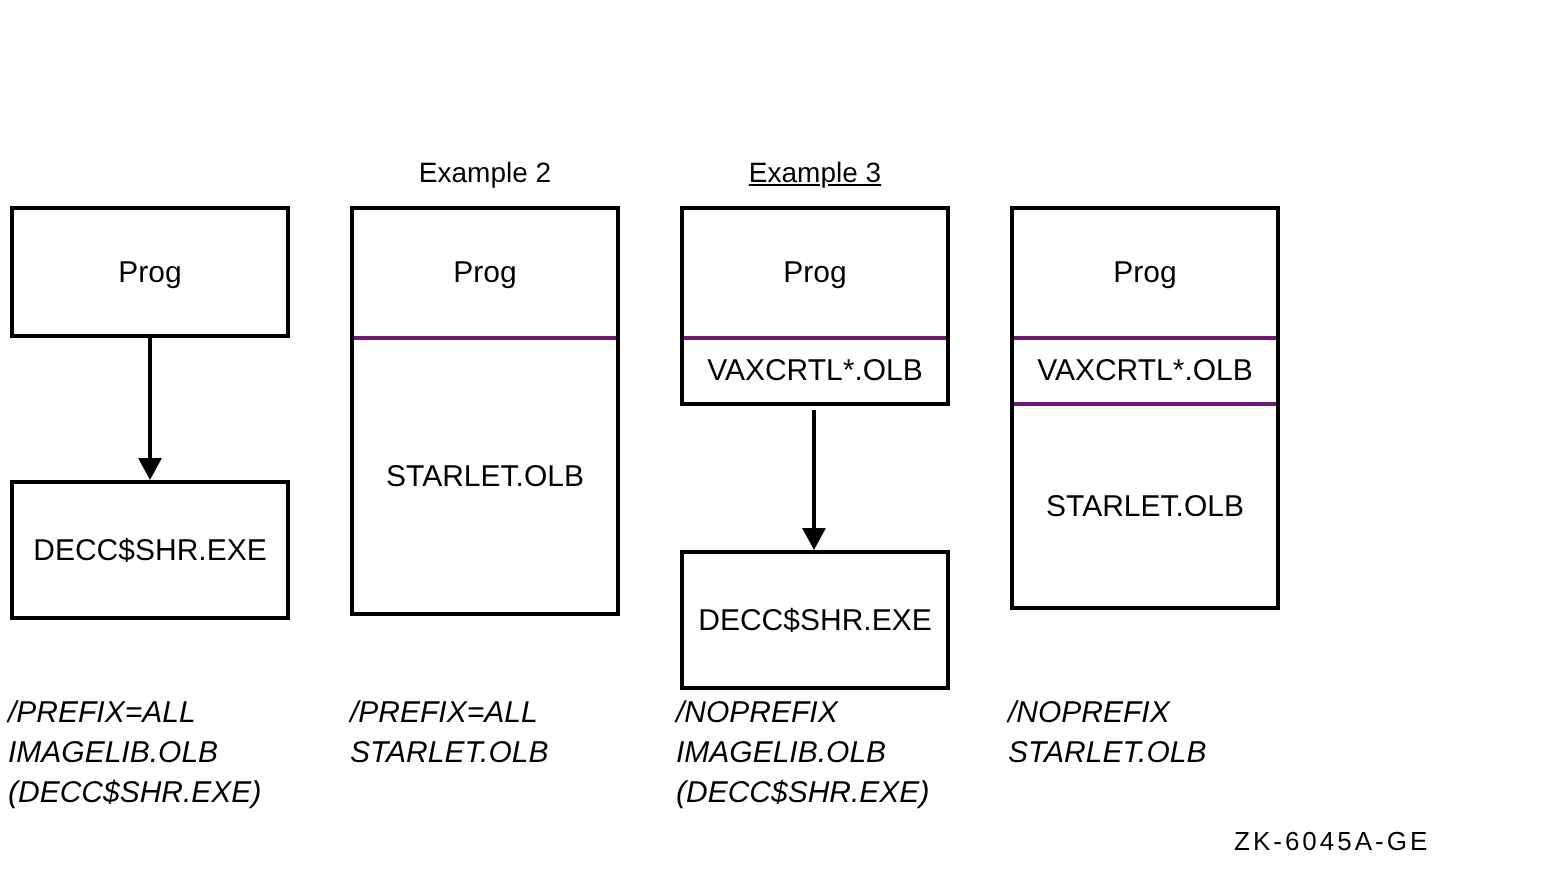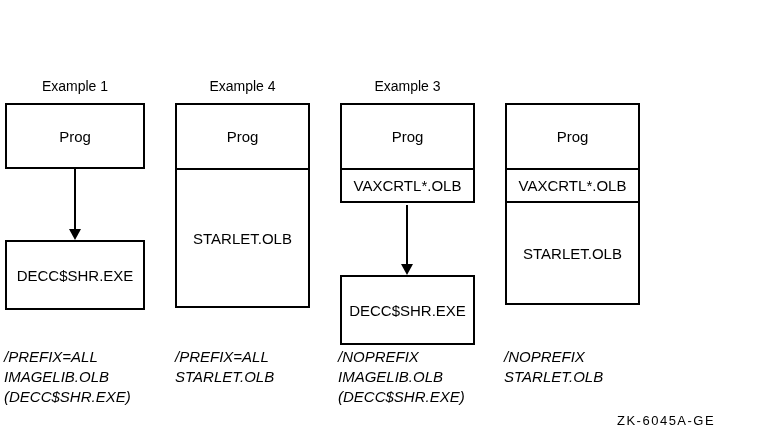--- a/index.html
+++ b/index.html
@@ -34,21 +34,21 @@
     border: 2px solid #000;
     background: #fff;
   }
   .section {
     display: flex;
     align-items: center;
     justify-content: center;
     font-size: 15px;
     text-align: center;
   }
-  .section + .section { border-top: 2px solid #000000; }
+  .section + .section { border-top: 2px solid #701a75; }
   .vline {
     position: absolute;
     width: 2px;
     background: #000;
   }
   .arrowhead {
     position: absolute;
     width: 0;
     height: 0;
     border-left: 6px solid transparent;
@@ -70,23 +70,22 @@
     letter-spacing: 1.5px;
     white-space: nowrap;
     text-align: center;
   }
 </style>
 </head>
 <body>
 
 <div class="canvas">
 
-  <div class="ex-label" style="left:5px; width:140px;">Example 1</div>
-  <div class="ex-label" style="left:175px; width:135px;">Example 4</div>
-  <div class="ex-label" style="left:340px; width:135px;">Example 3</div>
+  <div class="ex-label" style="left:175px; width:135px;">Example 2</div>
+  <div class="ex-label" style="left:340px; width:135px;text-decoration:underline;">Example 3</div>
 
   <div class="box" style="left:5px; top:103px; width:140px; height:66px;">
     <span>Prog</span>
   </div>
   <div class="vline" style="left:74px; top:169px; height:61px;"></div>
   <div class="arrowhead" style="left:69px; top:229px;"></div>
   <div class="box" style="left:5px; top:240px; width:140px; height:70px;">
     <span>DECC$SHR.EXE</span>
   </div>
   <div class="caption" style="left:4px; top:347px;">

